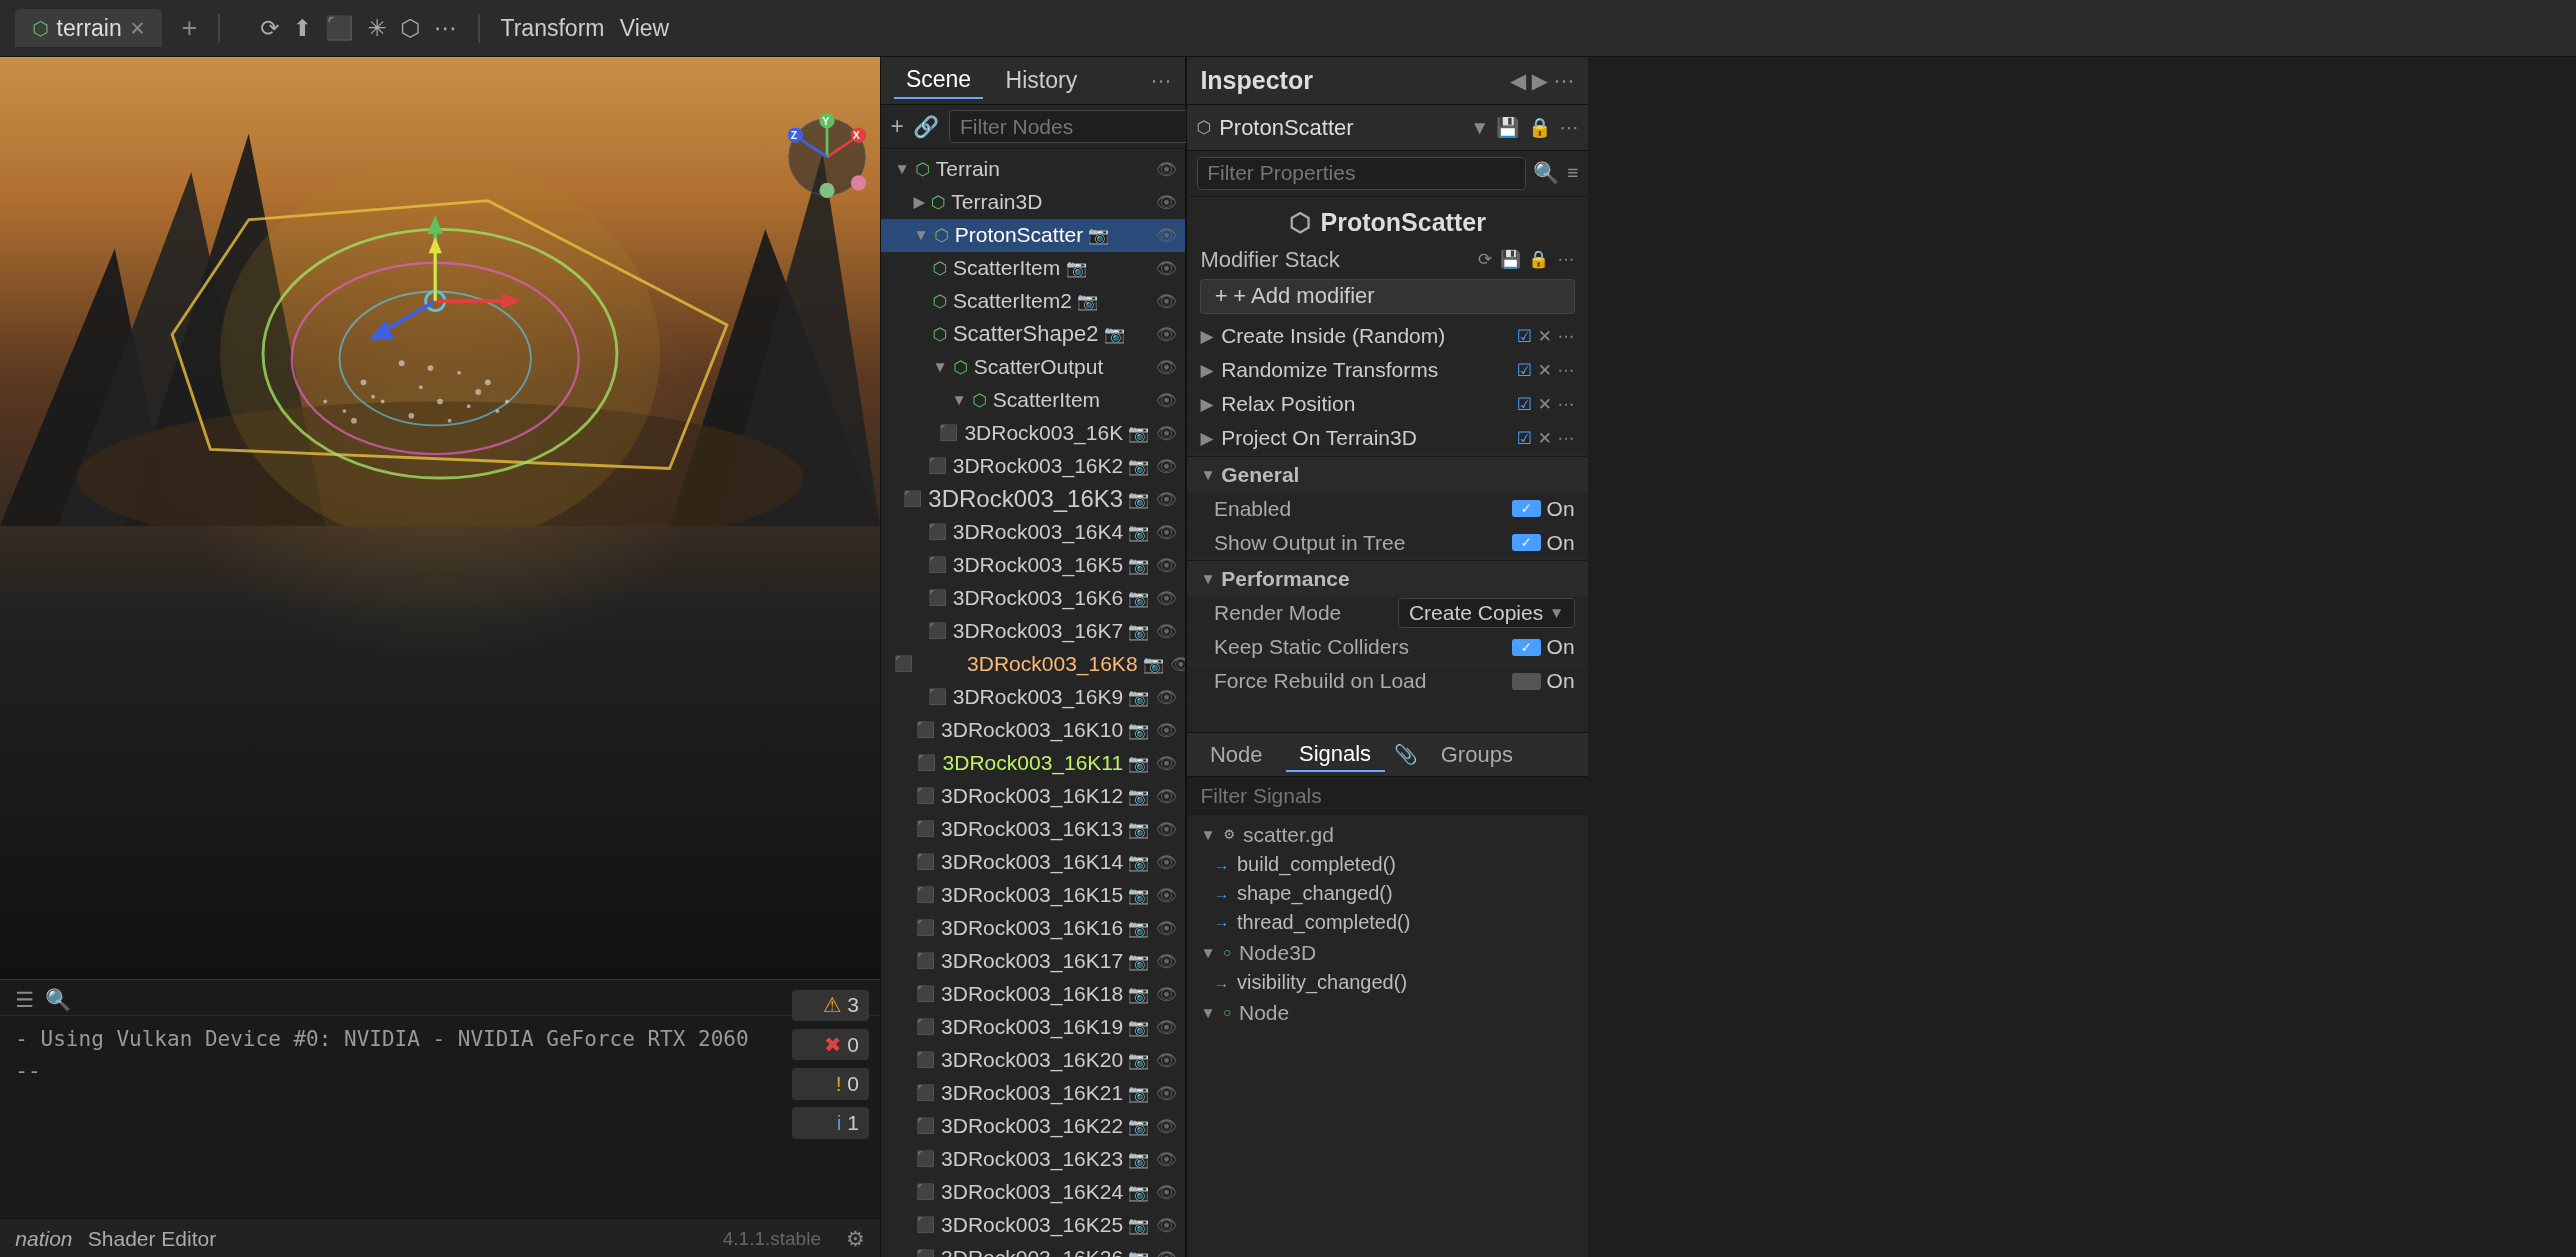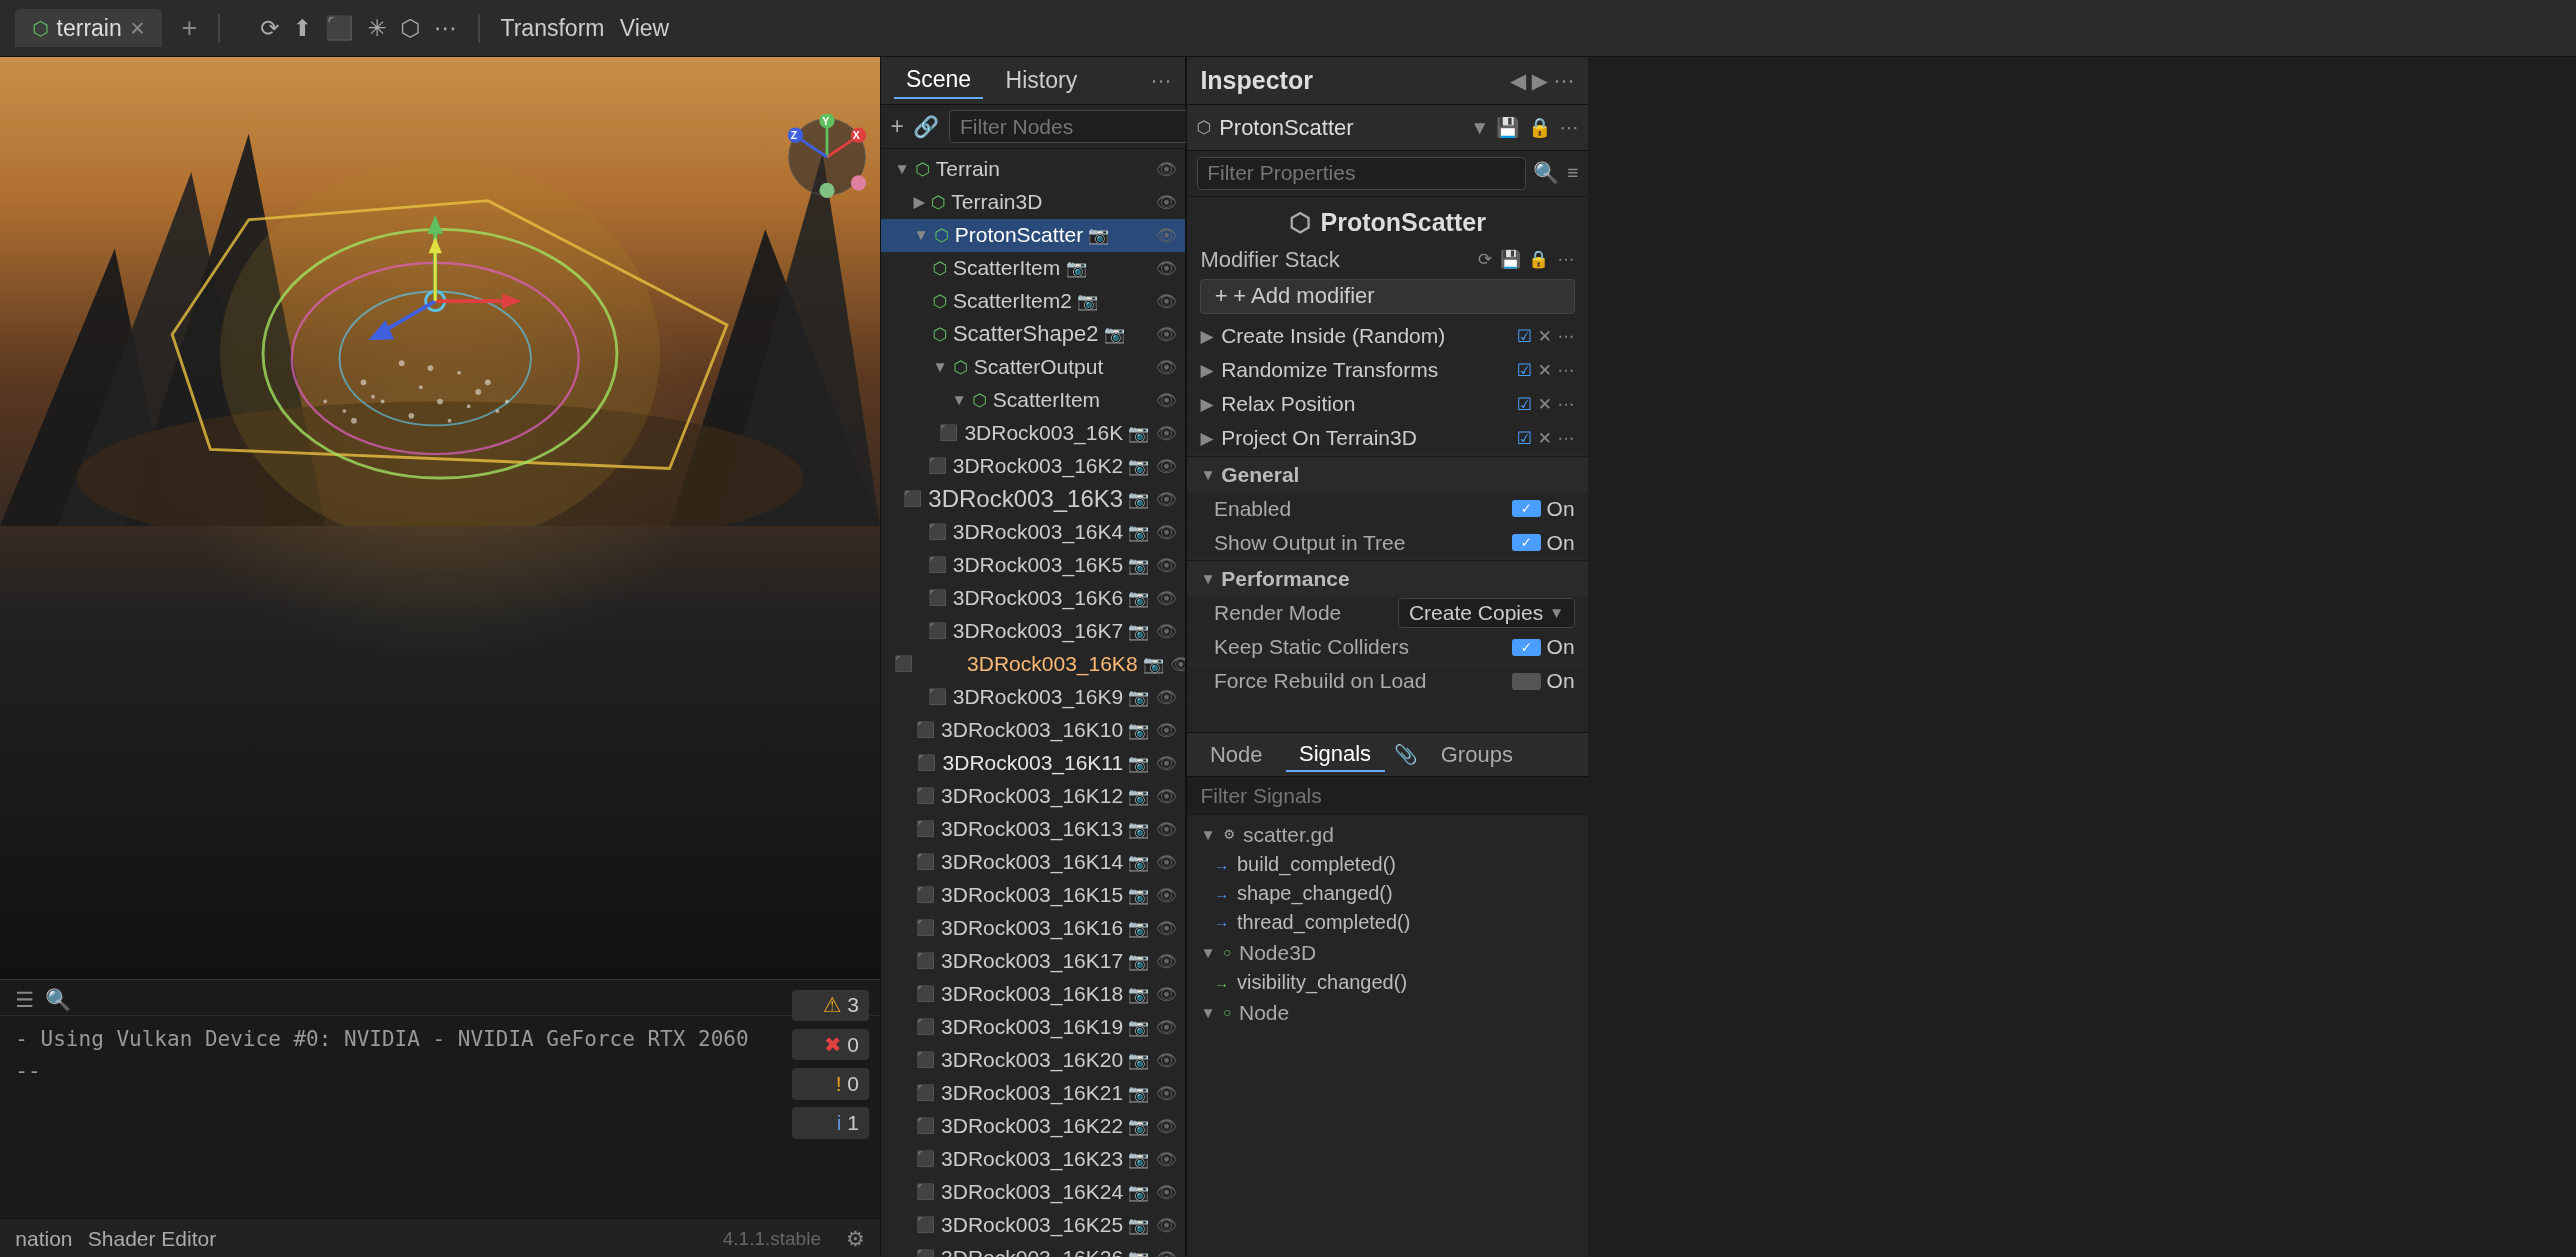--- a/index.html
+++ b/index.html
@@ -582,21 +582,21 @@
           <span style="color:#ccc;">0</span>
         </div>
         <div class="badge">
           <span style="color:#6090e0;">i</span>
           <span style="color:#ccc;">1</span>
         </div>
       </div>
     </div>
 
     <div class="vp-bottom-bar">
-      <span style="cursor:pointer;color:#aaa;">nation</span>
+      <span style="cursor:pointer;color:#aaa;font-style:italic;">nation</span>
       <span style="cursor:pointer;color:#aaa;">Shader Editor</span>
       <span class="status-ver">4.1.1.stable</span>
       <span style="margin-left:9.6px;color:#888;">⚙</span>
     </div>
   </div>
 
   <div class="right-panels">
 
     <div style="display:flex;flex:1;min-height:0;">
 
@@ -747,21 +747,21 @@
           <div class="tree-item">
             <span class="indent" style="width:77px;"></span>
             <span class="node-icon" style="color:#e04040;font-size:15.3px;">⬛</span>
             <span style="font-size:21px;color:#ccc;">3DRock003_16K10</span>
             <span class="cam-icon">📷</span>
             <span class="vis-icon">👁</span>
           </div>
           <div class="tree-item">
             <span class="indent" style="width:77px;"></span>
             <span class="node-icon" style="color:#e04040;font-size:15.3px;">⬛</span>
-            <span style="font-size:21px;color:#e5e5e5;">3DRock003_16K11</span>
+            <span style="font-size:21px;color:#bef264;">3DRock003_16K11</span>
             <span class="cam-icon">📷</span>
             <span class="vis-icon">👁</span>
           </div>
           <div class="tree-item">
             <span class="indent" style="width:77px;"></span>
             <span class="node-icon" style="color:#e04040;font-size:15.3px;">⬛</span>
             <span style="font-size:21px;color:#ccc;">3DRock003_16K12</span>
             <span class="cam-icon">📷</span>
             <span class="vis-icon">👁</span>
           </div>

